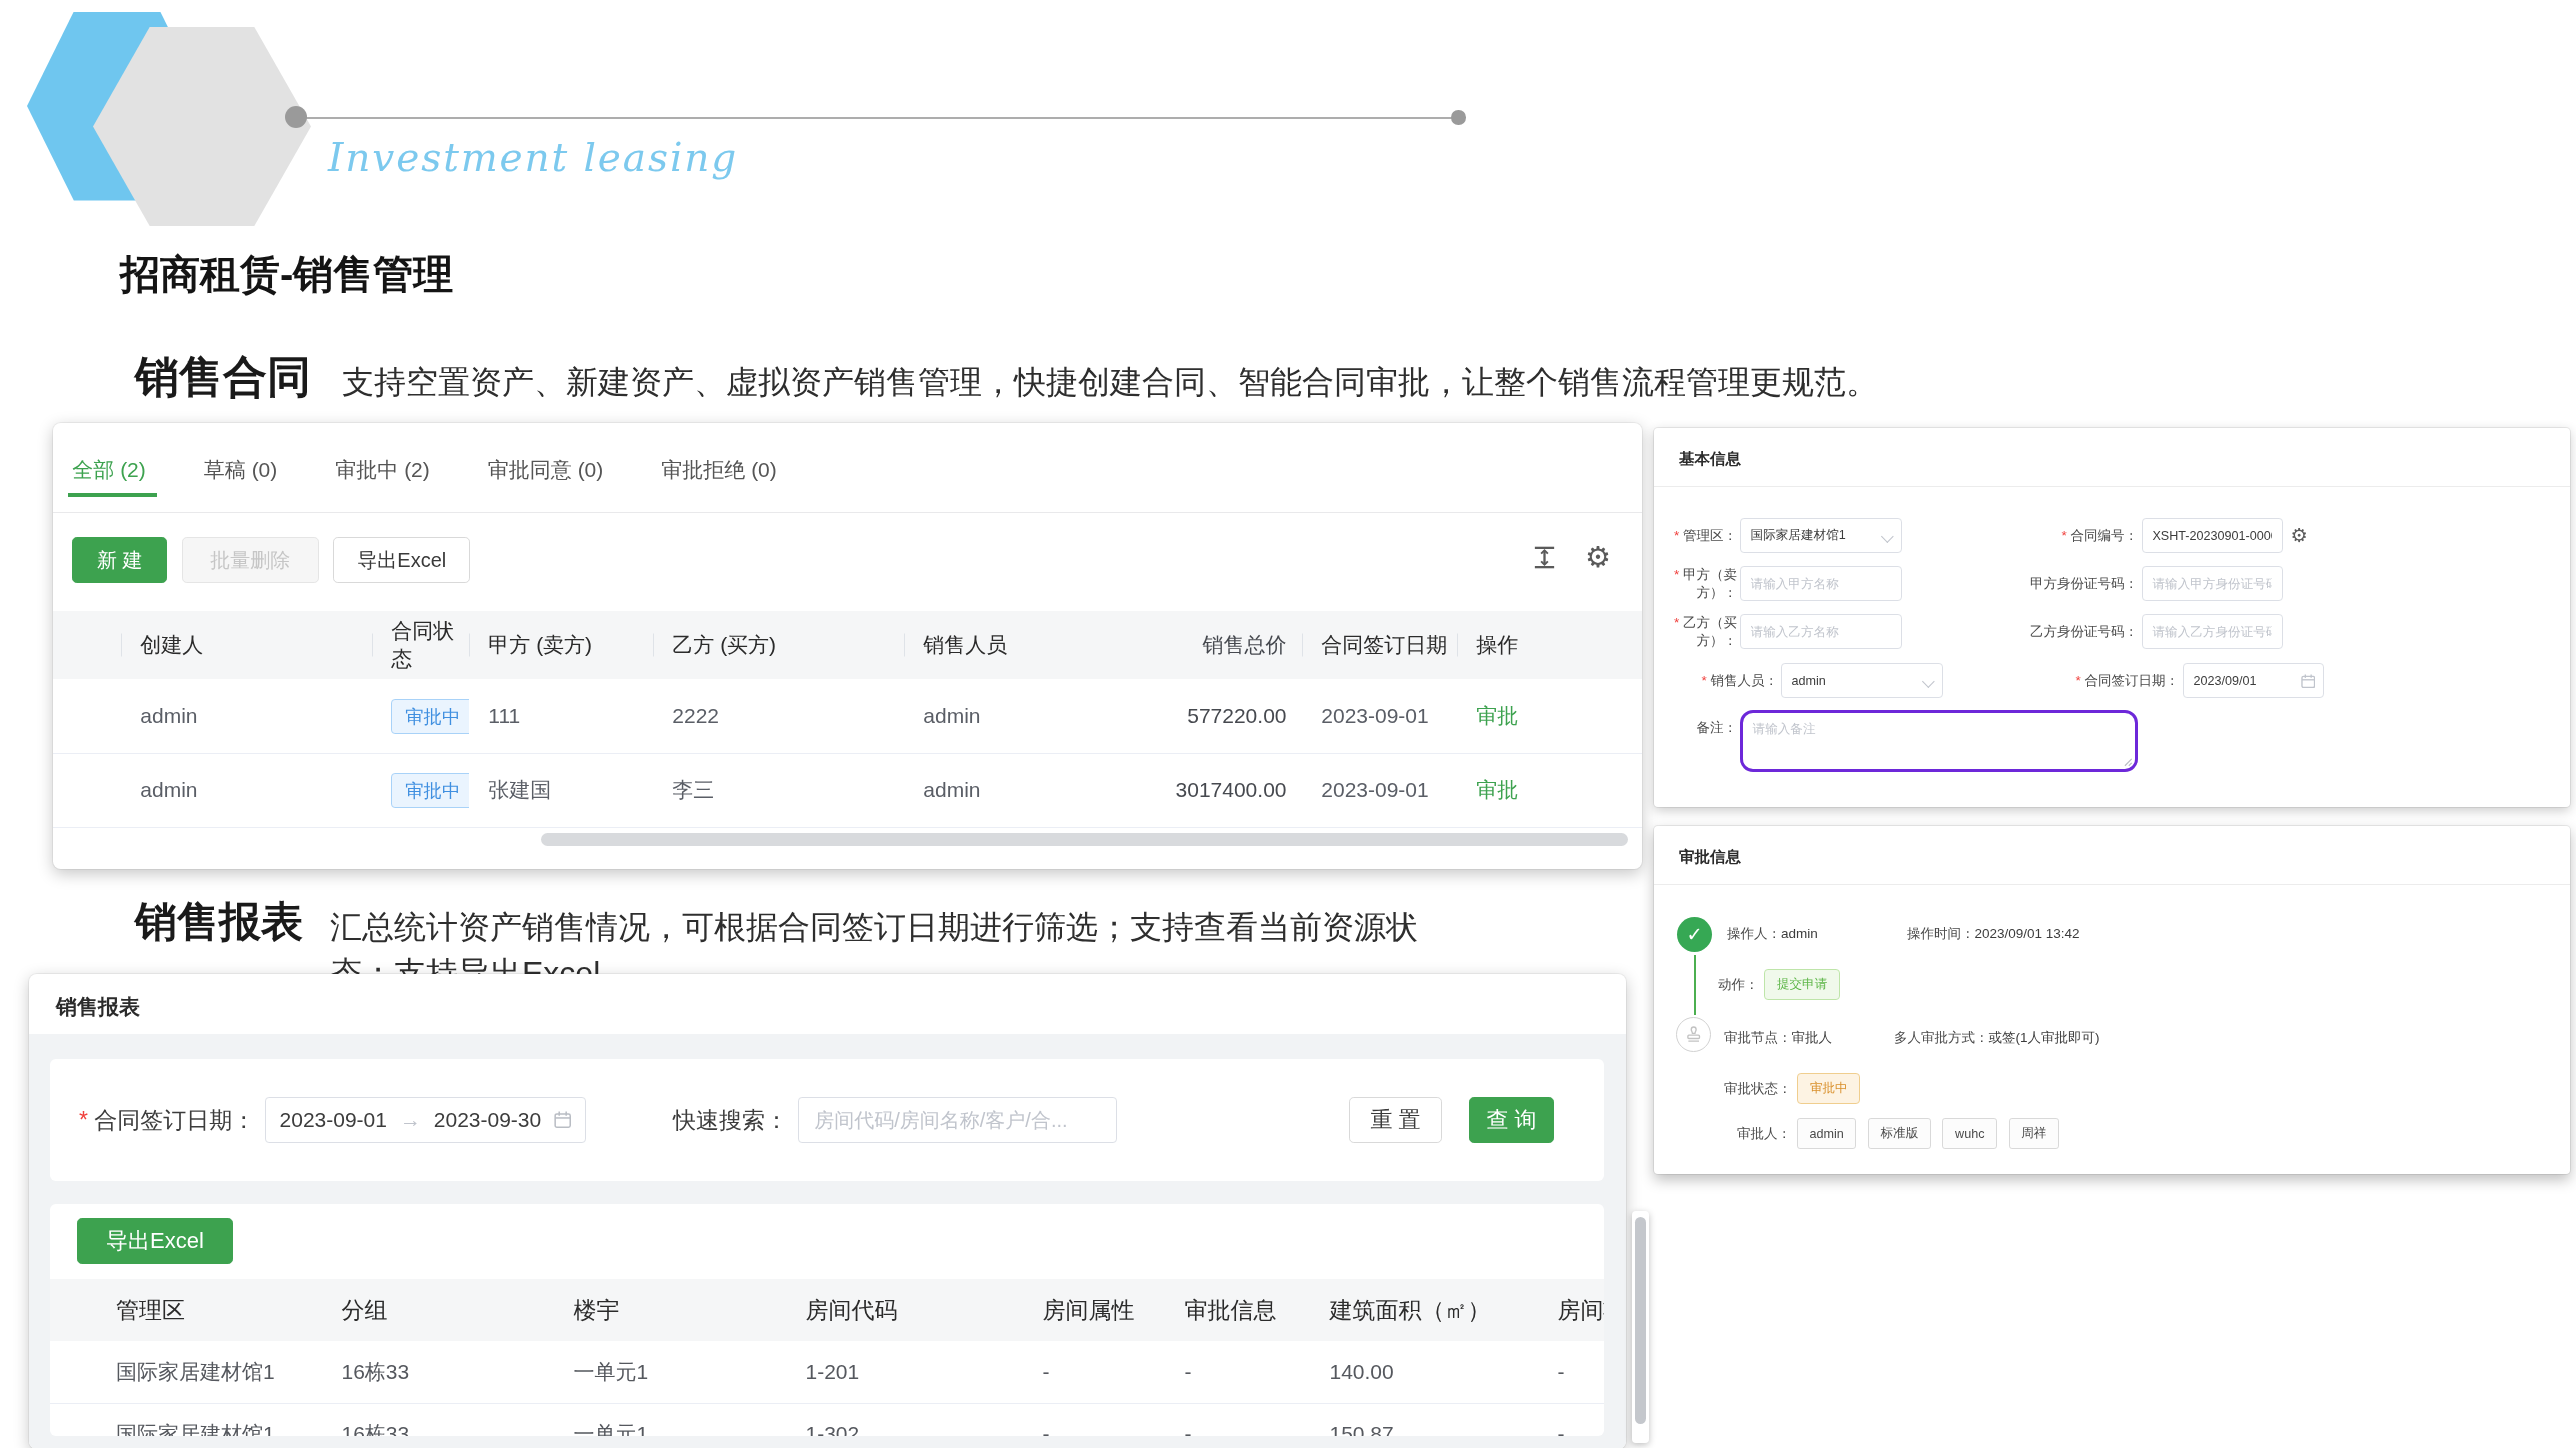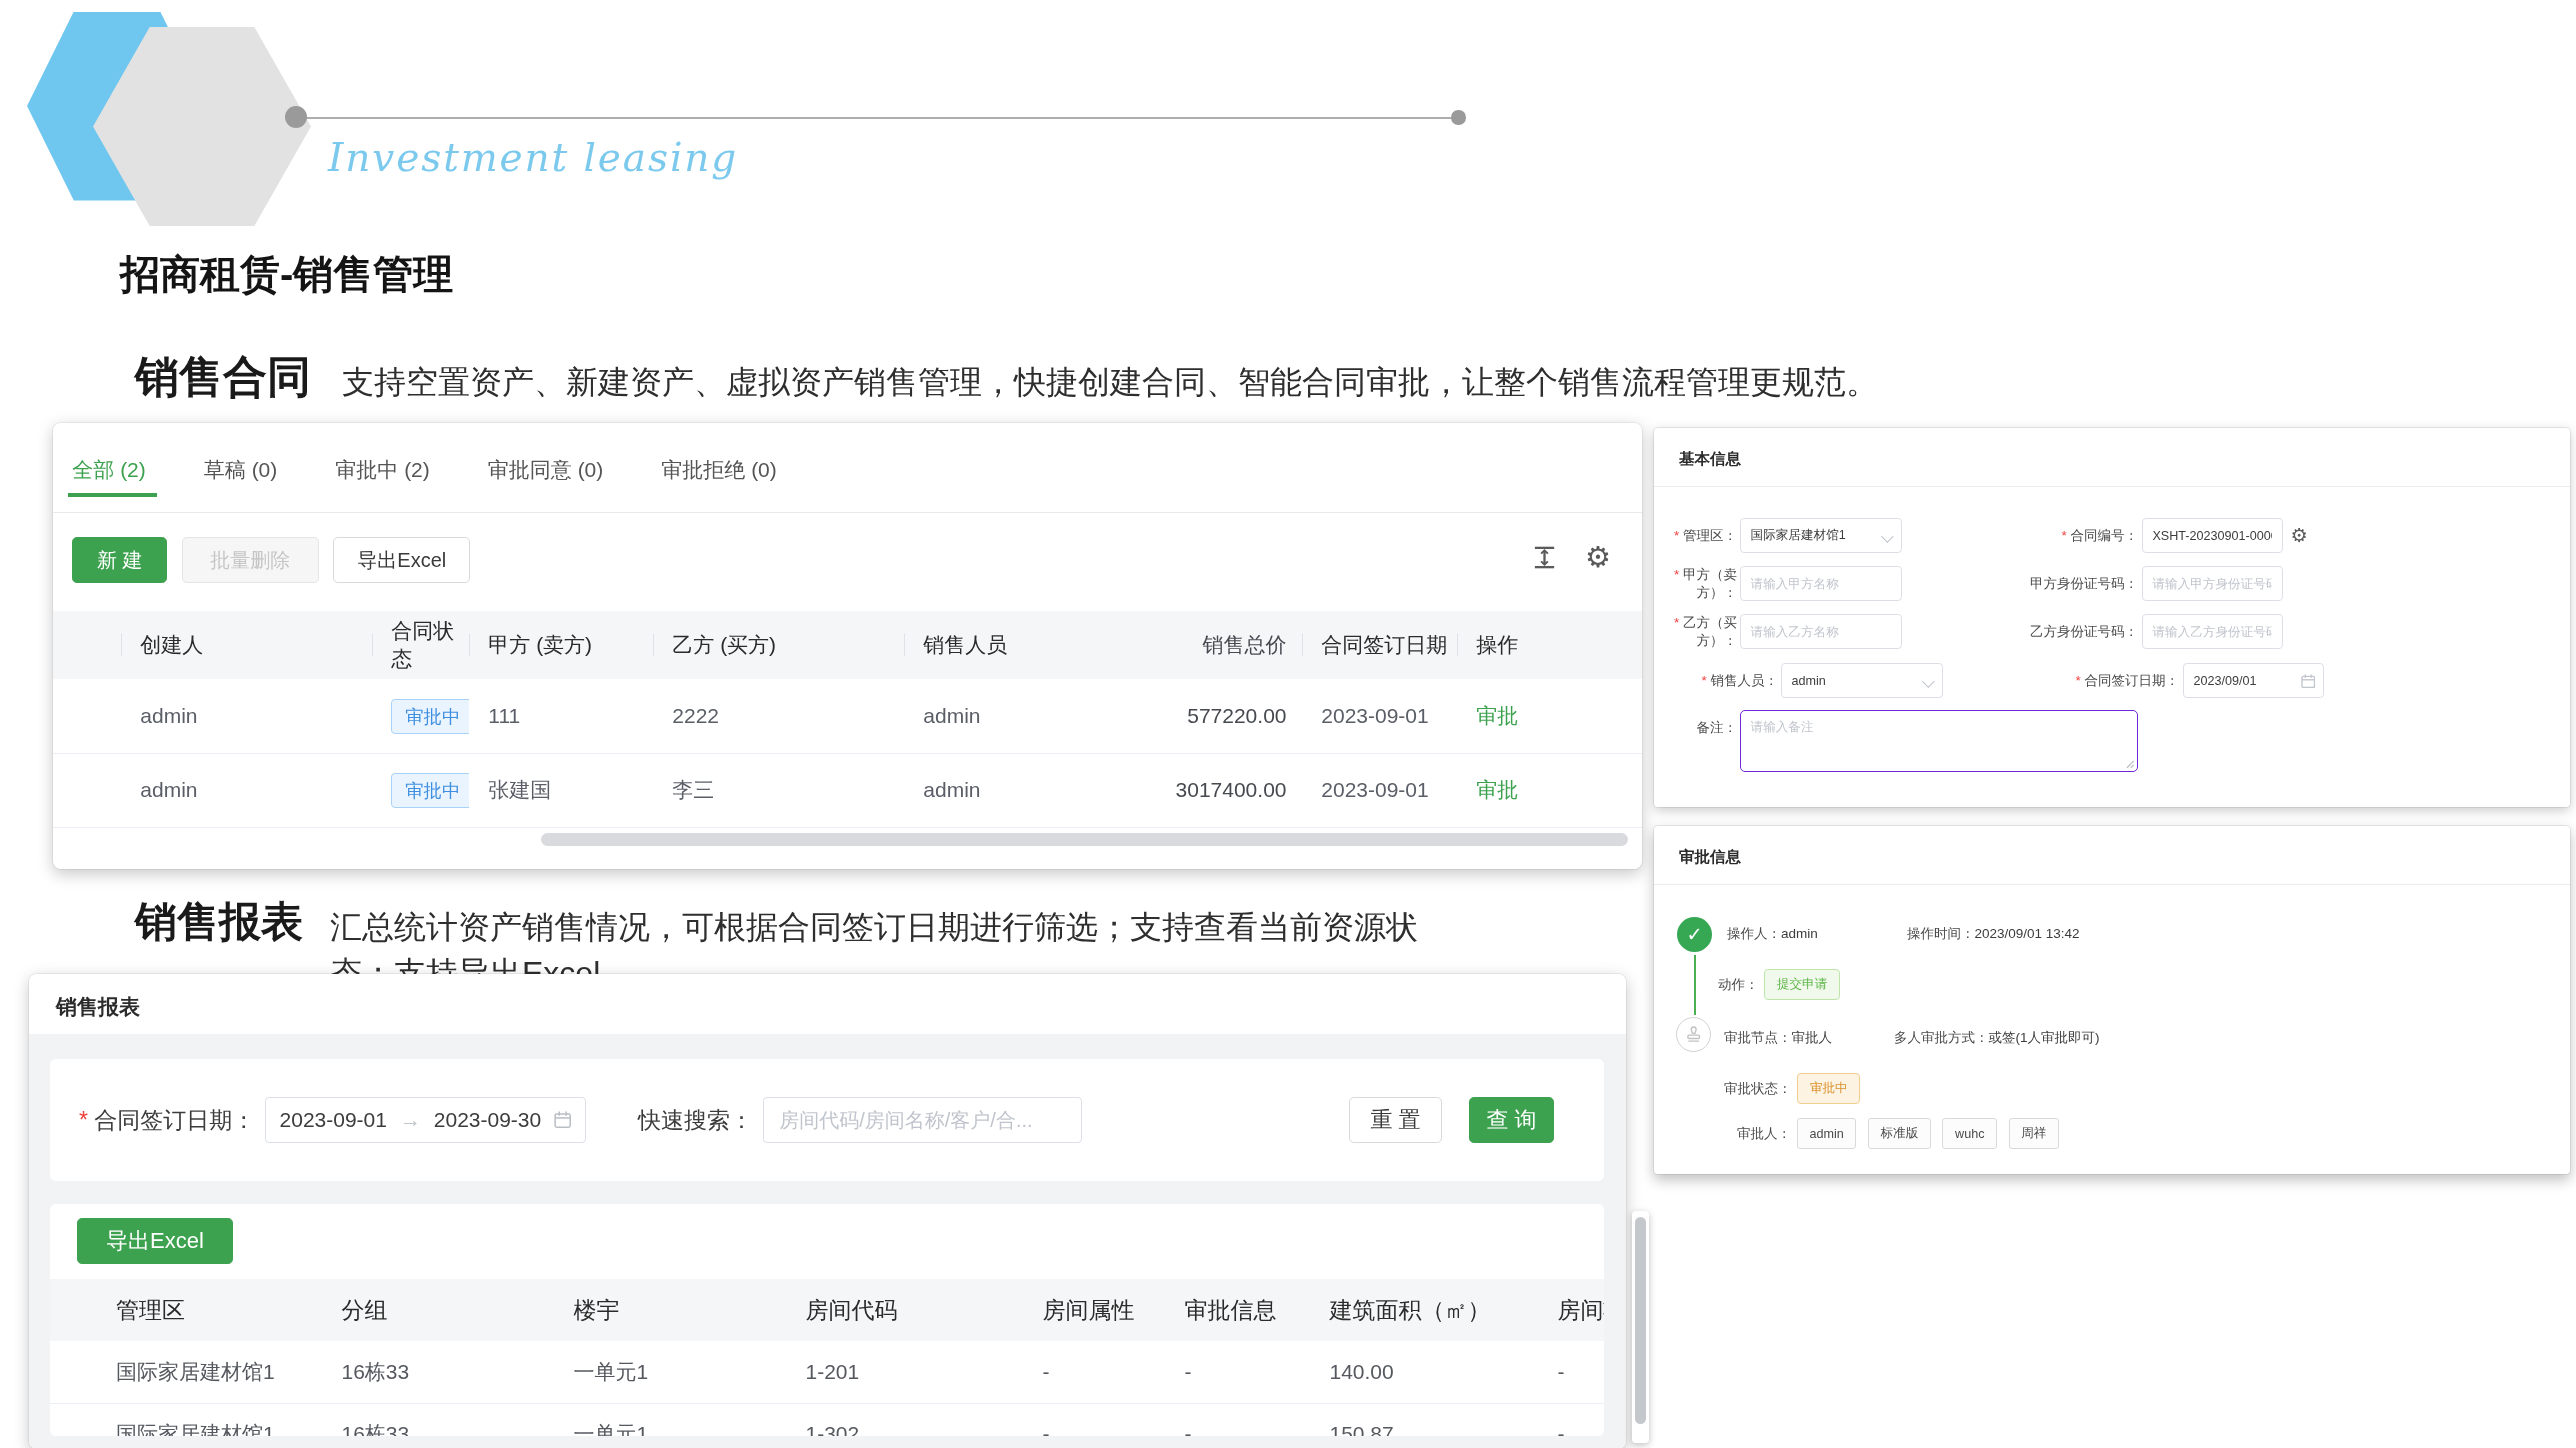--- a/index.html
+++ b/index.html
@@ -71,21 +71,21 @@
   .frm-row{position:absolute;height:37px;display:flex;align-items:center;}
   .flabel{font-size:13.5px;color:#4a4a4a;text-align:right;}
   .req::before{content:"* ";color:#F0413D;}
   .inp{box-sizing:border-box;height:35px;border:1px solid #DCDFE6;border-radius:3.9px;background:#fff;
        font-size:12.6px;color:#3c3c3c;padding:0 9.7px;display:flex;align-items:center;position:relative;
        font-family:"Liberation Sans","DejaVu Sans",sans-serif;}
   .inp input{border:none;outline:none;width:100%;font:inherit;color:inherit;background:transparent;padding:0;}
   .inp input::placeholder{color:#C0C4CC;}
   .caret{position:absolute;right:9.7px;top:12.6px;width:7.7px;height:7.7px;border-right:1.4px solid #C0C4CC;
          border-bottom:1.4px solid #C0C4CC;transform:rotate(45deg);}
-  .remark-box{box-sizing:border-box;border:1px solid #6d28d9;border-radius:5px;position:relative;}
+  .remark-box{box-sizing:border-box;border:3px solid #6d28d9;border-radius:13px;position:relative;}
   .remark-box textarea{border:none;outline:none;resize:none;width:100%;height:100%;font:inherit;
         font-size:12.6px;color:#3c3c3c;padding:7.7px 9.7px;box-sizing:border-box;background:transparent;
         font-family:"Liberation Sans","DejaVu Sans",sans-serif;}
   .remark-box textarea::placeholder{color:#C0C4CC;}
 
   
   .approval{left:1654px;top:826px;width:916px;height:348px;border-radius:3.9px;
             box-shadow:0 5.8px 13.5px rgba(0,0,0,.25),0 0 0 1px rgba(0,0,0,.07);}
   .circle-ok{position:absolute;left:23px;top:91px;width:35px;height:35px;border-radius:50%;
              background:#36A854;color:#fff;display:flex;align-items:center;justify-content:center;
@@ -361,21 +361,21 @@
             <span>2023-09-01</span>
             <span class="arrow">→</span>
             <span>2023-09-30</span>
             <svg class="icon-svg" width="17.4" height="17.4" viewBox="0 0 15 15">
               <rect x="1" y="2.5" width="13" height="11.5" rx="1.5" fill="none" stroke="#B9BDC4" stroke-width="1.3"></rect>
               <line x1="1" y1="6" x2="14" y2="6" stroke="#B9BDC4" stroke-width="1.3"></line>
               <line x1="4.5" y1="0.5" x2="4.5" y2="4" stroke="#B9BDC4" stroke-width="1.3"></line>
               <line x1="10.5" y1="0.5" x2="10.5" y2="4" stroke="#B9BDC4" stroke-width="1.3"></line>
             </svg>
           </span>
-          <span class="rlabel" style="margin-left:52px;font-family:Liberation Mono, monospace;">快速搜索：</span>
+          <span class="rlabel" style="margin-left:87px;font-family:Liberation Mono, monospace;">快速搜索：</span>
           <span class="search-box" style="margin-left:9.7px;">
             <input placeholder="房间代码/房间名称/客户/合..." style="">
           </span>
         </div>
         <div class="rp-flex" style="right:50px;top:38px;gap:27px;">
           <div class="btn btn-plain rp-btn b-reset">重 置</div>
           <div class="btn btn-green rp-btn b-query">查 询</div>
         </div>
       </div>
 

